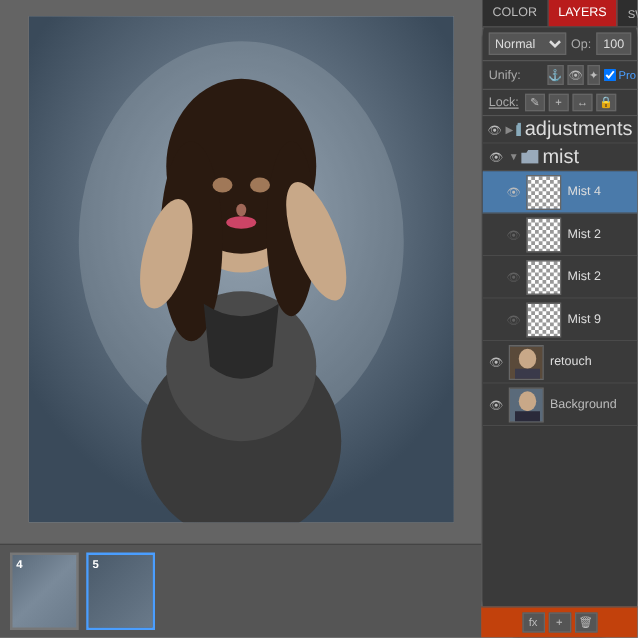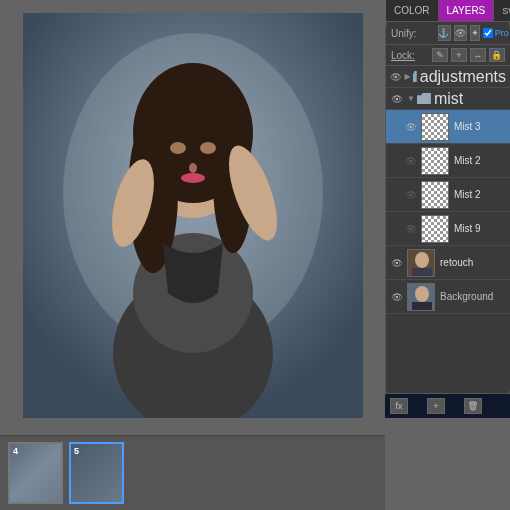--- a/index.html
+++ b/index.html
@@ -84,21 +84,21 @@
       color: #fff;
       font-weight: bold;
     }
 
     
     #panels {
       position: absolute;
       right: 0;
       top: 0;
       width: 125px;
-      height: 418px;
+      height: 510px;
       background: #3a3a3a;
       border-left: 1px solid #555;
       border-radius: 30px;
     }
 
     
     #tab-bar {
       display: flex;
       background: #2e2e2e;
       border-bottom: 1px solid #555;
@@ -110,21 +110,21 @@
       font-size: 10px;
       color: #bbb;
       cursor: pointer;
       border-right: 1px solid #555;
       display: flex;
       align-items: center;
       white-space: nowrap;
     }
 
     .tab.active {
-      background: #a21caf;
+      background: #b91c1c;
       color: #fff;
     }
 
     
     #blend-row {
       display: flex;
       align-items: center;
       padding: 4px 5px;
       gap: 4px;
       border-bottom: 1px solid #555;
@@ -205,21 +205,21 @@
       display: flex;
       align-items: center;
       padding: 3px 5px;
       gap: 3px;
       border-bottom: 1px solid #555;
     }
 
     .lock-label {
       font-size: 10px;
       color: #aaa;
-      margin-right: 14px;
+      margin-right: 2px;
       text-decoration: underline;
     }
 
     .lock-icon-btn {
       width: 16px;
       height: 14px;
       background: #555;
       border: 1px solid #666;
       color: #bbb;
       font-size: 9px;
@@ -320,27 +320,27 @@
       color: #bbb;
     }
 
     
     #panel-bottom {
       position: absolute;
       bottom: 0;
       right: 0;
       width: 125px;
       height: 25px;
-      background: #0f172a;
+      background: #c2410c;
       border-top: 1px solid #555;
       display: flex;
       align-items: center;
-      justify-content: flex-start;
+      justify-content: center;
       padding: 0 5px;
-      gap: 19px;
+      gap: 3px;
     }
 
     .bottom-btn {
       width: 18px;
       height: 16px;
       background: #555;
       border: 1px solid #666;
       color: #bbb;
       font-size: 9px;
       display: flex;
@@ -409,20 +409,27 @@
 </div>
 
 <div id="panels">
 
   <div id="tab-bar">
     <div class="tab">COLOR</div>
     <div class="tab active">LAYERS</div>
     <div class="tab" style="font-size:9px;">SWATC...</div>
   </div>
 
+  <div id="blend-row">
+    <select id="blend-select">
+      <option>Normal</option>
+    </select>
+    <span id="opacity-label">Op:</span>
+    <input id="opacity-input" type="text" value="100" style="">
+  </div>
 
   <div id="unify-row">
     <span class="unify-label">Unify:</span>
     <div class="icon-btn">⚓</div>
     <div class="icon-btn">👁</div>
     <div class="icon-btn">✦</div>
     <div class="pro-checkbox">
       <input type="checkbox" checked="" style="">
       <span class="pro-label">Pro</span>
     </div>
@@ -448,21 +455,21 @@
     <div class="layer-group-header">
       <div class="eye-icon">👁</div>
       <span class="expand-arrow">▼</span>
       <div class="folder-icon" style="background:#9ab;"></div>
       <span class="layer-name">mist</span>
     </div>
 
     <div class="layer-item selected" style="position:relative;">
       <div class="eye-icon">👁</div>
       <div class="layer-thumb layer-thumb-check"></div>
-      <span class="layer-name-text">Mist 3</span>
+      <span class="layer-name-text">Mist 4</span>
     </div>
 
     <div class="layer-item">
       <div class="eye-icon" style="opacity:0.3;">👁</div>
       <div class="layer-thumb layer-thumb-check"></div>
       <span class="layer-name-text">Mist 2</span>
     </div>
 
     <div class="layer-item">
       <div class="eye-icon" style="opacity:0.3;">👁</div>

